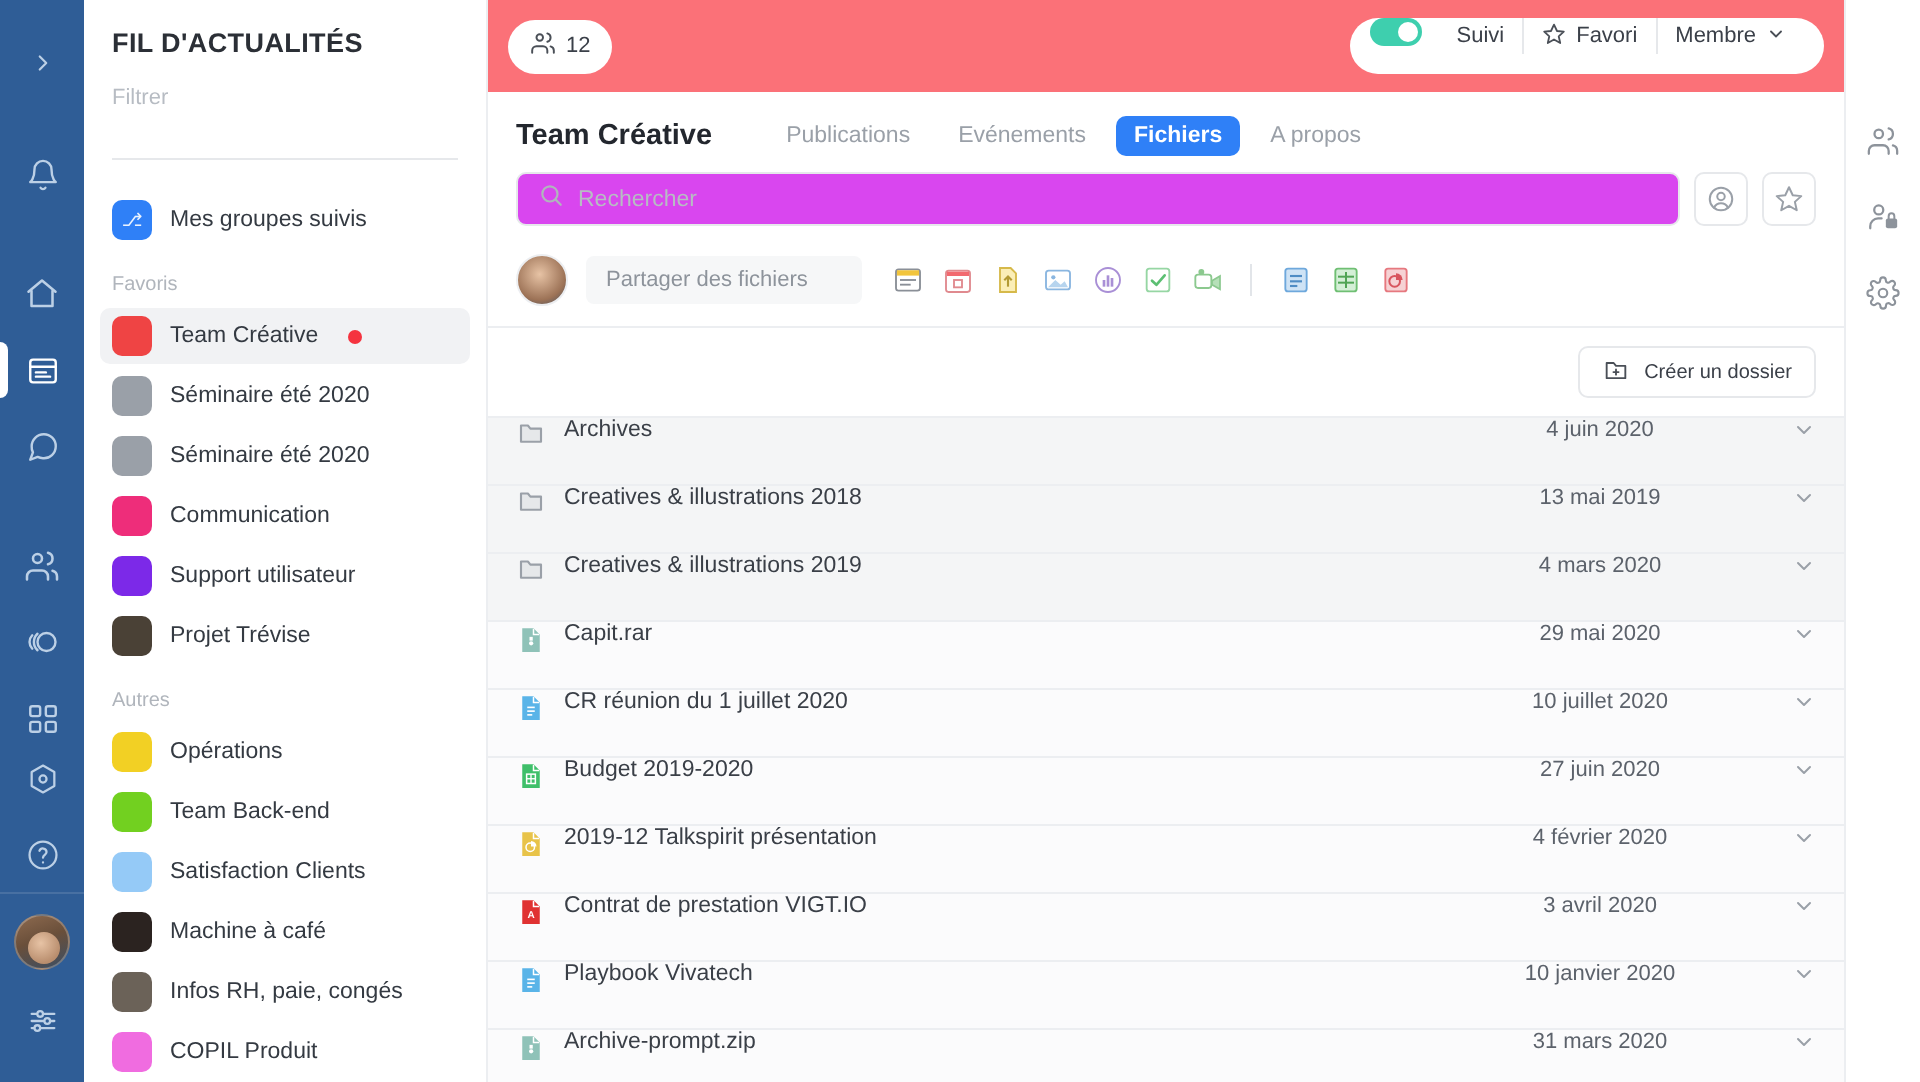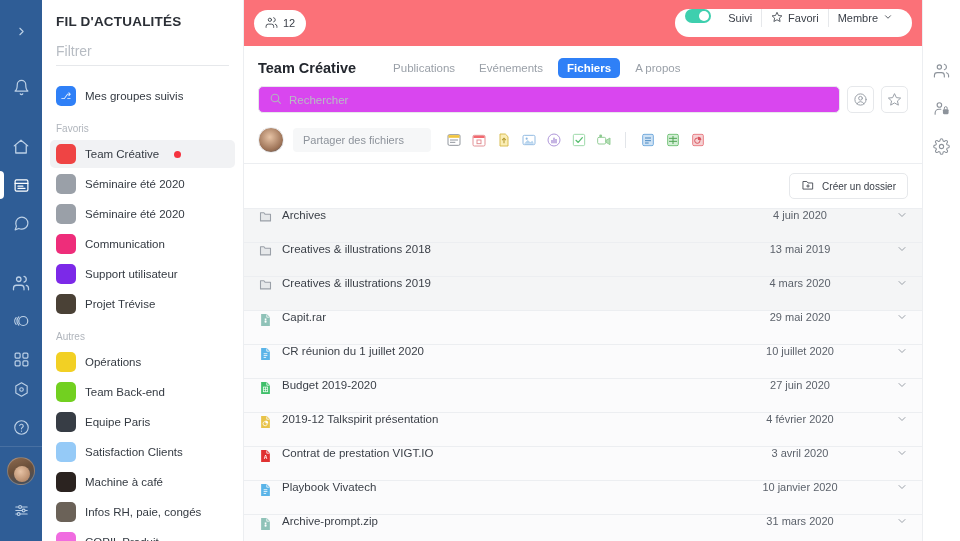--- a/index.html
+++ b/index.html
@@ -56,21 +56,21 @@
     background: #ffffff; border-right: 1px solid #eceef1;
     padding: 0 14px; overflow: hidden; position: relative;
   }
   .groups-title {
     font-size: 13.5px; font-weight: bold; color: #2b2f36;
     letter-spacing: .2px; padding: 14px 0 10px 0;
   }
   .filter-wrap { padding-bottom: 6px; }
   .filter-input {
     width: 100%; border: none; border-bottom: 1px solid #e6e8eb;
-    font-size: 14px; color: #3a3f47; padding: 4px 0 6px 0;
+    font-size: 11px; color: #3a3f47; padding: 4px 0 24px 0;
     font-family: "Liberation Sans", sans-serif; outline: none; background: transparent;
   }
   .filter-input::placeholder { color: #b7bcc3; }
 
   .grp-row {
     display: flex; align-items: center; gap: 9px;
     height: 28px; padding: 0 6px; margin: 2px -6px;
     border-radius: 5px; cursor: pointer;
   }
   .grp-row.pinned { margin-top: 10px; }
@@ -340,24 +340,20 @@
           <div class="grp-label">Projet Trévise</div>
         </div>
         <div class="grp-section">Autres</div>
         <div class="grp-row">
           <div class="grp-ico" style="background: rgb(242, 208, 36);"></div>
           <div class="grp-label">Opérations</div>
         </div>
         <div class="grp-row">
           <div class="grp-ico" style="background: rgb(114, 208, 32);"></div>
           <div class="grp-label">Team Back-end</div>
-        </div>
-        <div class="grp-row">
-          <div class="grp-ico" style="background: rgb(55, 61, 69);"></div>
-          <div class="grp-label">Equipe Paris</div>
         </div>
         <div class="grp-row">
           <div class="grp-ico" style="background: rgb(149, 202, 247);"></div>
           <div class="grp-label">Satisfaction Clients</div>
         </div>
         <div class="grp-row">
           <div class="grp-ico" style="background: rgb(43, 35, 32);"></div>
           <div class="grp-label">Machine à café</div>
         </div>
         <div class="grp-row">

